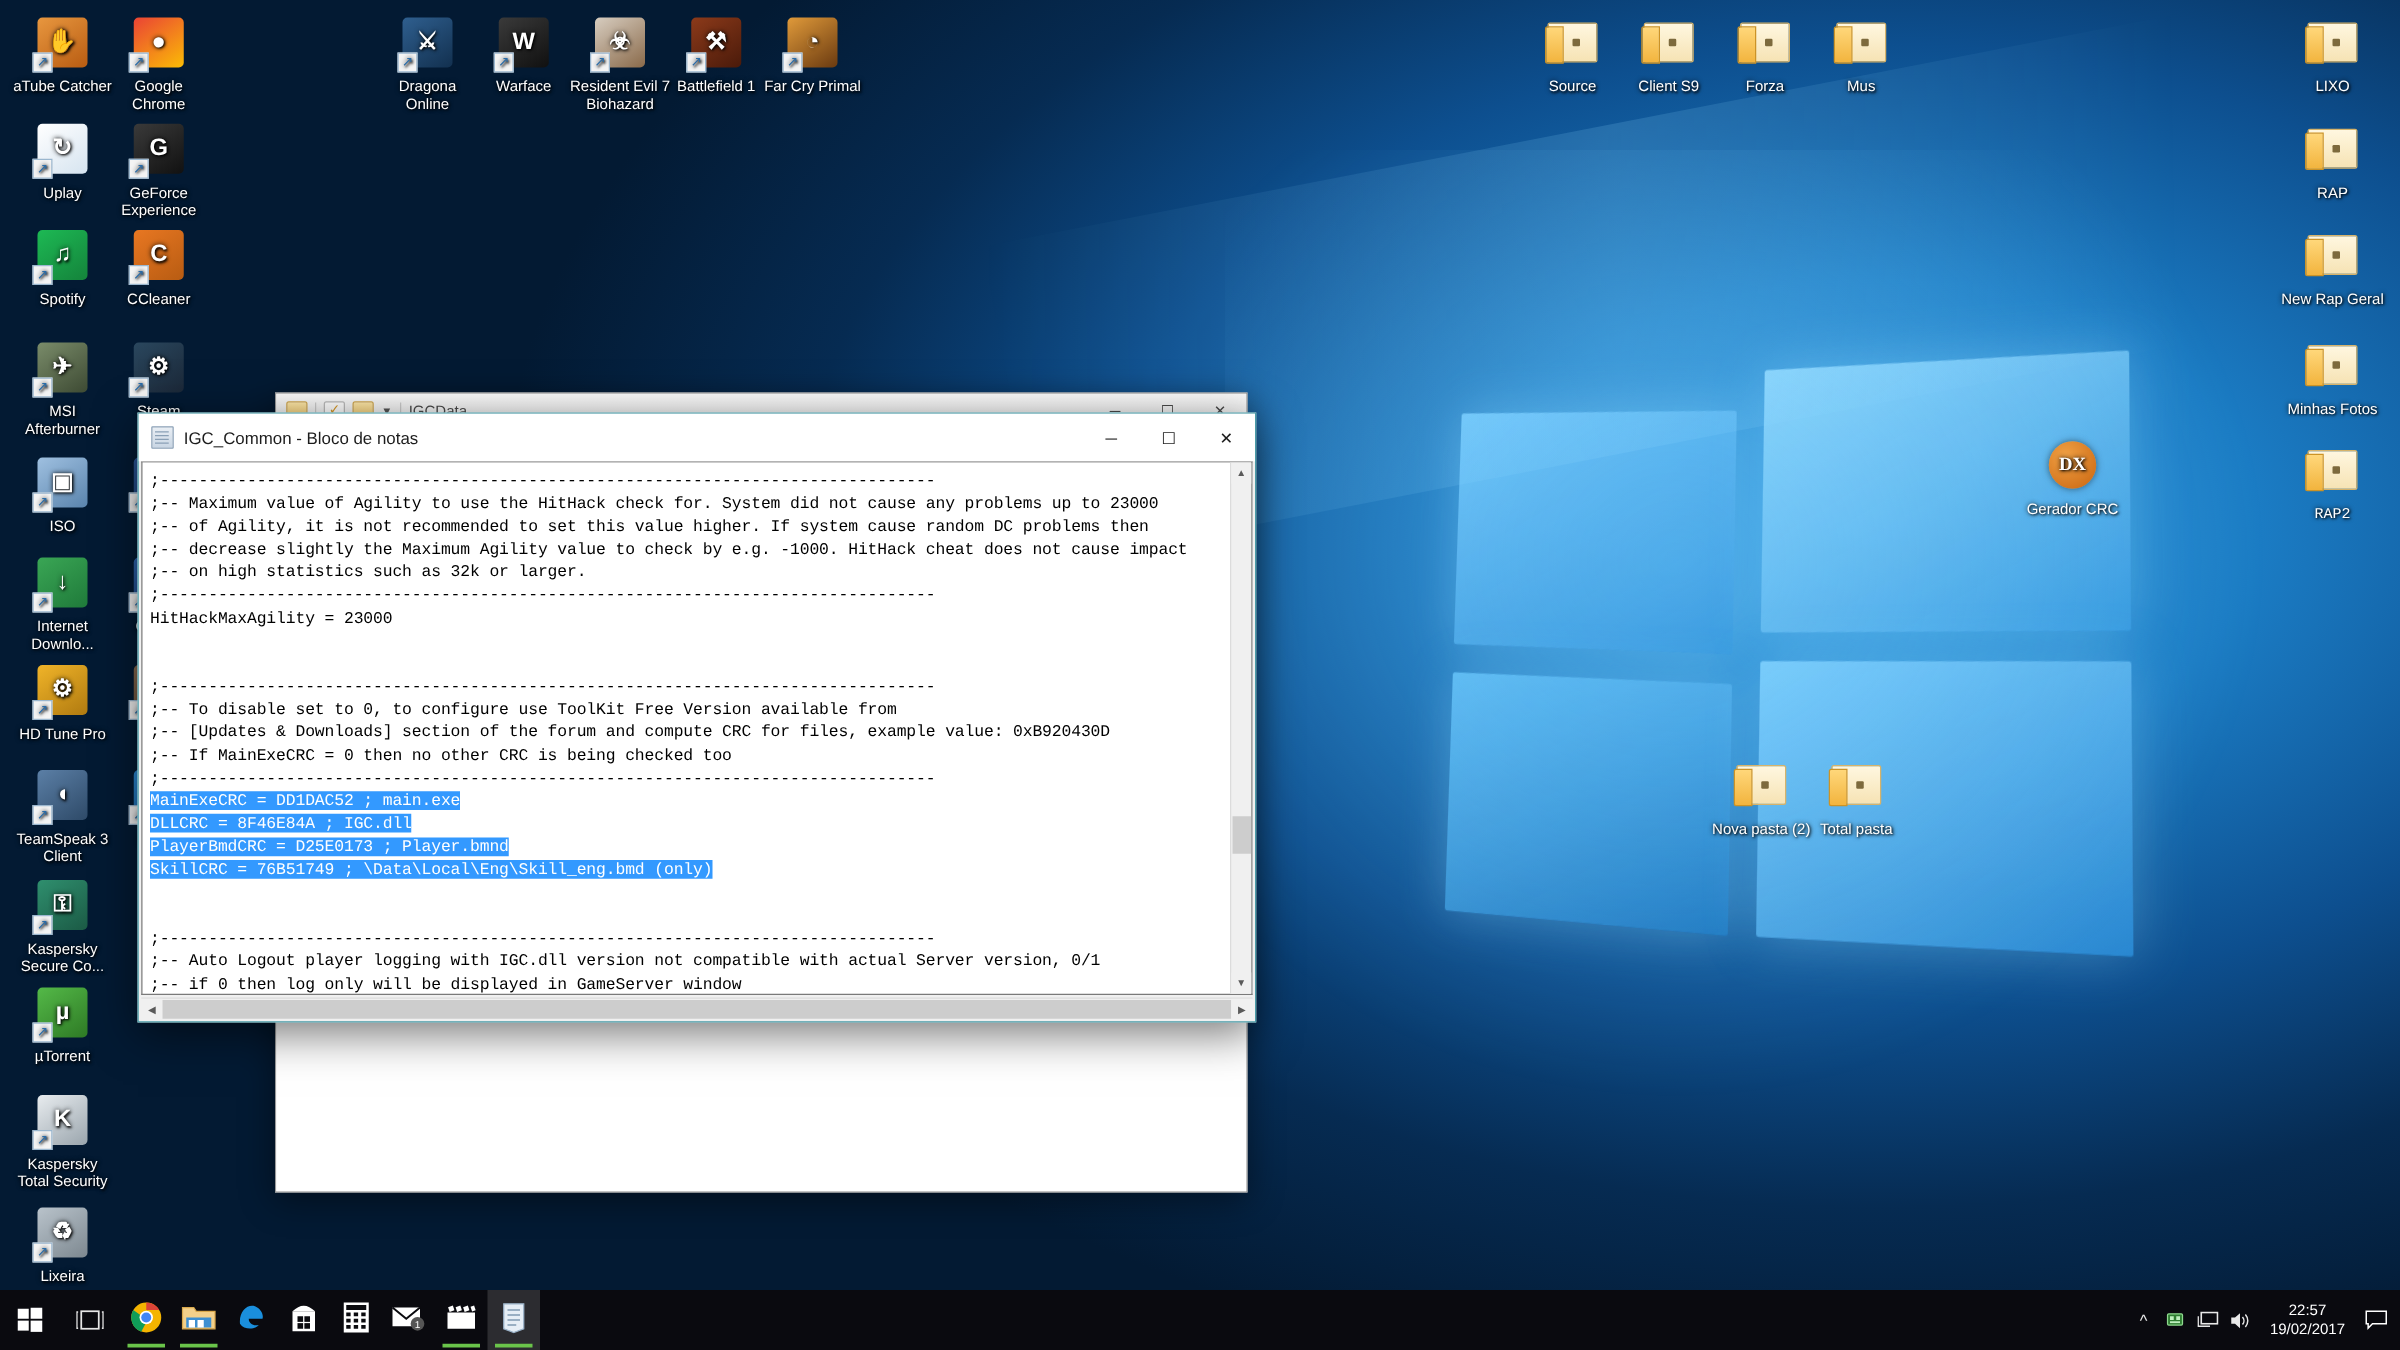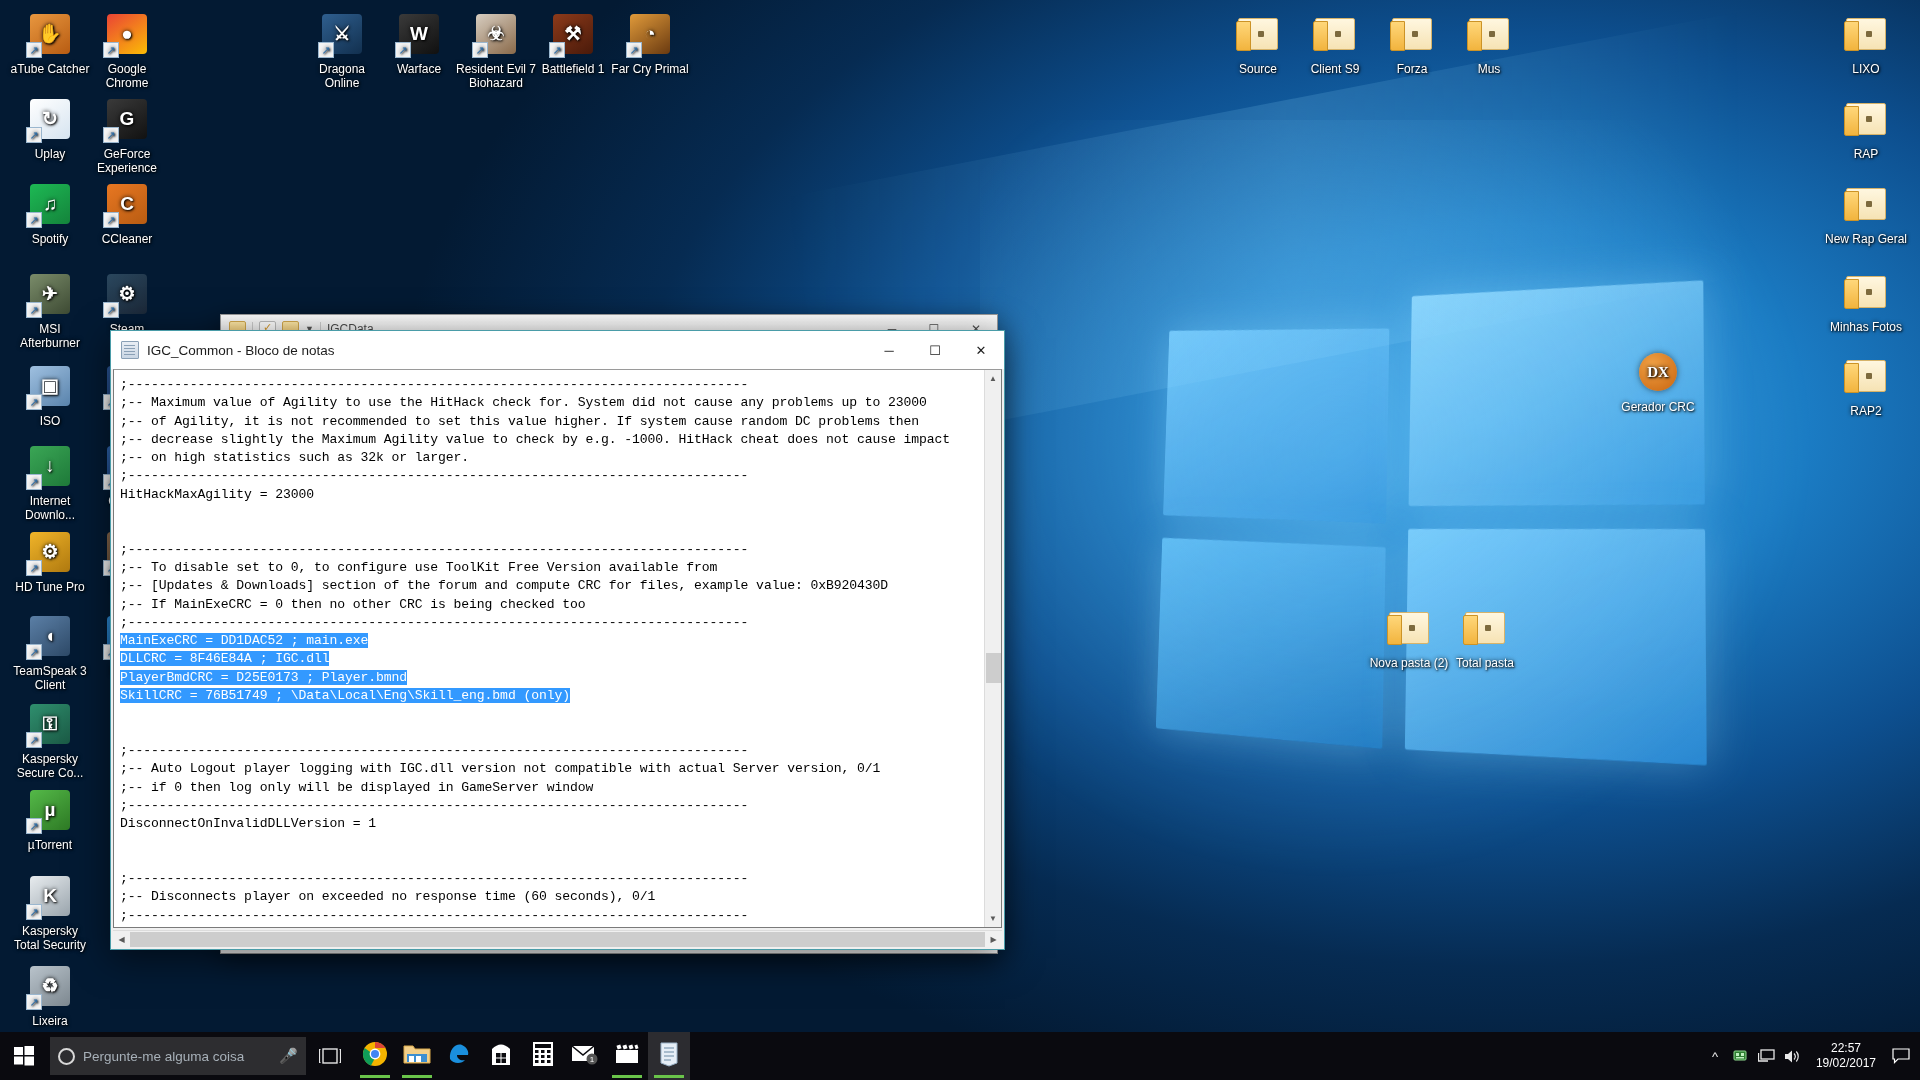--- a/index.html
+++ b/index.html
@@ -112,21 +112,21 @@
     margin-left:auto; display:flex; height:28px;
   }
   #explorer .win-ctrls span {
     width: 42px; display:flex; align-items:center; justify-content:center;
     font-size: 12px; color:#4a4a4a;
   }
   #explorer .body { height: calc(100% - 28px); background: #ffffff; }
 
   
   #notepad {
-    position: absolute; left: 110px; top: 330px; width: 895px; height: 620px;
+    position: absolute; left: 110px; top: 330px; width: 895px; height: 488px;
     background: #f0f0f0;
     border: 1px solid #4a9ca8;
     box-shadow: 0 8px 34px rgba(0,0,0,.55);
     display: flex; flex-direction: column;
   }
   #np-title {
     height: 38px; display: flex; align-items: center; padding-left: 10px;
     background: #ffffff;
   }
   #np-title .np-ico {
@@ -550,21 +550,21 @@
       <div class="dicon" style="left: 1824px; top: 268px;">
         <div class="glyph">
       <div class="folder">
         <div class="back"></div>
             <div class="front"></div>
             <div class="dot"></div>
       </div>
     </div>
         <span class="lbl">Minhas Fotos</span>
       </div>
-      <div class="dicon" style="left: 1824px; top: 352px;">
+      <div class="dicon" style="left: 1824px; top: 352px; font-family: Liberation Mono, monospace;">
         <div class="glyph">
       <div class="folder">
         <div class="back"></div>
             <div class="front"></div>
             <div class="dot"></div>
       </div>
     </div>
         <span class="lbl">RAP2</span>
       </div>
     </div>
@@ -677,25 +677,20 @@
   </div>
 
   <div id="taskbar">
     <div id="start-btn">
       <svg viewBox="0 0 20 20">
         <rect x="0" y="1" width="9" height="8" fill="#fff"></rect>
         <rect x="10.5" y="0" width="9.5" height="9" fill="#fff"></rect>
         <rect x="0" y="10.5" width="9" height="8" fill="#fff"></rect>
         <rect x="10.5" y="10.5" width="9.5" height="9" fill="#fff"></rect>
       </svg>
-    </div>
-    <div id="search-box">
-      <div class="circ"></div>
-      <div class="ph">Pergunte-me alguma coisa</div>
-      <div class="mic">🎤</div>
     </div>
     <div id="taskview">
       <svg width="22" height="16" viewBox="0 0 22 16">
         <rect x="4" y="1" width="14" height="14" fill="none" stroke="#e6e6e6" stroke-width="1.4"></rect>
         <path d="M1.5 1.5 L0.5 1.5 L0.5 14.5 L1.5 14.5" fill="none" stroke="#e6e6e6" stroke-width="1.2"></path>
         <path d="M20.5 1.5 L21.5 1.5 L21.5 14.5 L20.5 14.5" fill="none" stroke="#e6e6e6" stroke-width="1.2"></path>
       </svg>
     </div>
     <div id="tb-items" style="display: flex; height: 48px; align-items: center;">
         <div class="tb-item">

